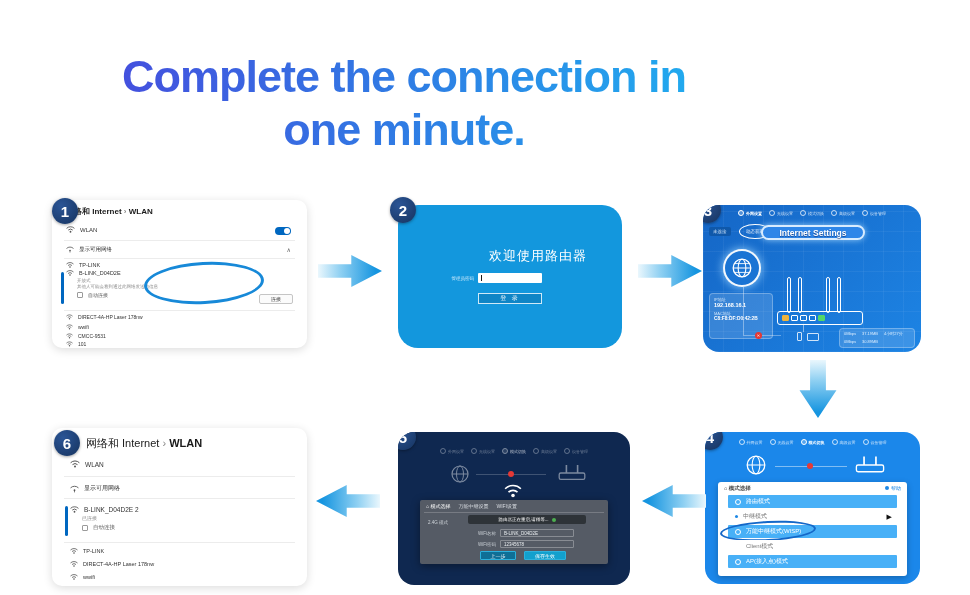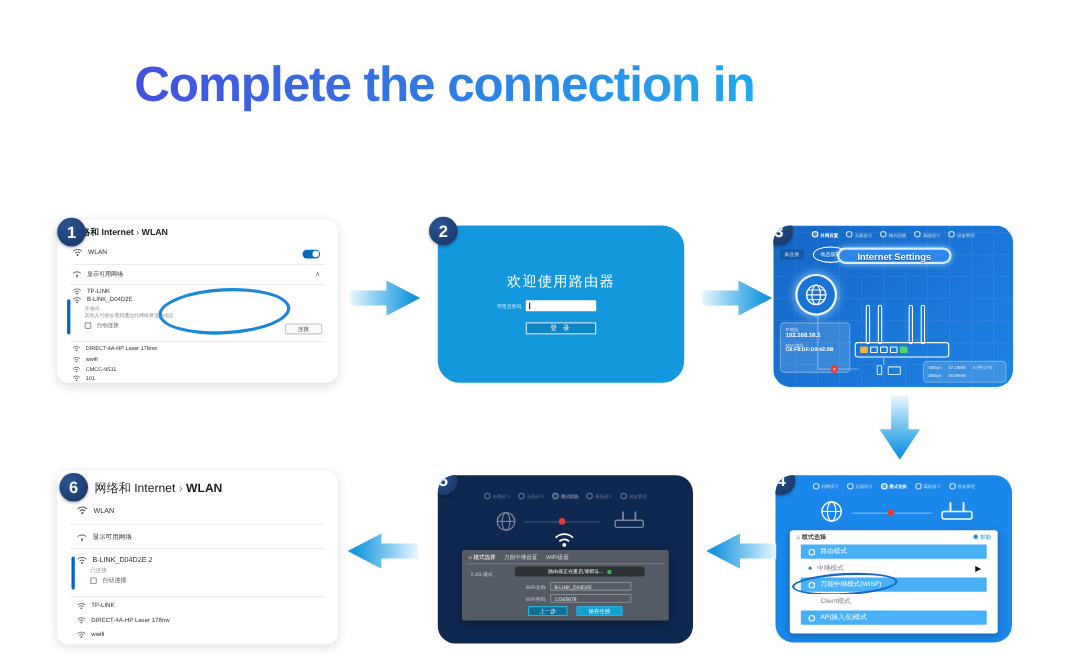--- a/index.html
+++ b/index.html
@@ -46,21 +46,21 @@
   .toggle { width:16px; height:8px; border-radius:4px; background:#0067c0; position:relative; }
   .toggle::after { content:""; position:absolute; right:1px; top:1px; width:6px; height:6px; border-radius:50%; background:#fff; }
   .chk { width:6px; height:6px; border:1px solid #9a9a9a; border-radius:1px; background:#fff; display:inline-block; }
   .accent-bar { position:absolute; width:3px; background:#0067c0; border-radius:2px; }
   .mini-btn { position:absolute; border:1px solid #c5c5c5; background:#fbfbfb; border-radius:2px;
     font-size:5px; color:#333; display:flex; align-items:center; justify-content:center; }
   .ellipse-mark { position:absolute; border:3px solid #1789d8; border-radius:50%; pointer-events:none; }
 
   
   .login-card { background:#1397dd; border-radius:20px; }
-  .login-welcome { position:absolute; width:100%; text-align:center; color:#fff; font-size:13px; letter-spacing:1px; }
+  .login-welcome { position:absolute; width:100%; text-align:center; color:#fff; font-size:13px; letter-spacing:1px;margin-left:28px; }
   .login-label { position:absolute; font-size:4.5px; color:#cfeafb; text-align:right; }
   .login-input { position:absolute; background:#fff; border-radius:1px; }
   .login-input::after { content:""; position:absolute; left:3px; top:2px; bottom:2px; width:1px; background:#1a1a1a; }
   .login-btn { position:absolute; background:#0f85c6; border:1px solid #cfe9f7; color:#fff;
     font-size:6px; display:flex; align-items:center; justify-content:center; letter-spacing:2px; }
 
   
   .router-card { border-radius:16px; overflow:hidden; }
   .bg3 { background:
       repeating-linear-gradient(90deg,rgba(255,255,255,.05) 0 1px,transparent 1px 20px),
@@ -129,20 +129,21 @@
   .wifi-svg { display:block; }
   .ic-gap { flex:0 0 auto; }
 </style>
 </head>
 <body>
 
 <div id="canvas">
 
   <div class="title">
     <div>Complete the connection in</div>
+    <div>one minute.</div>
   </div>
 
   <div class="step win-card" style="left:52px; top:200px; width:255px; height:148px;">
     <div class="crumb" style="left:14px; top:6px; font-size:8px;">
       <span>网络和 Internet</span>
       <span style="color:#888;">›</span>
       <span>WLAN</span>
     </div>
 
     <div class="win-row" style="left:14px; top:26px; font-size:6px;">

